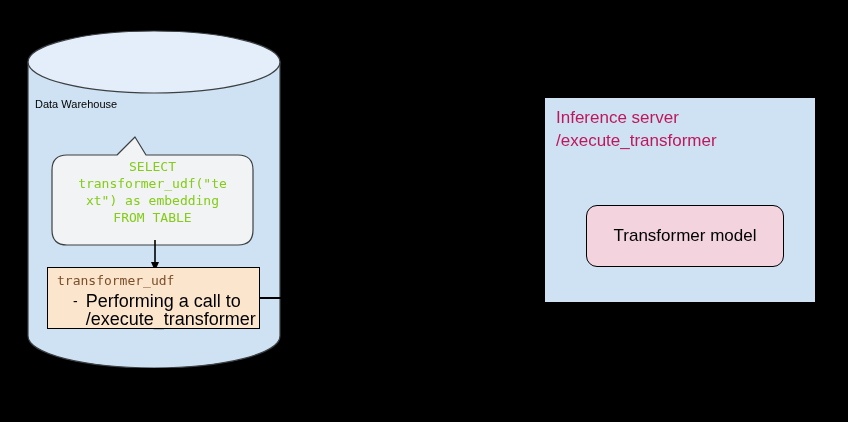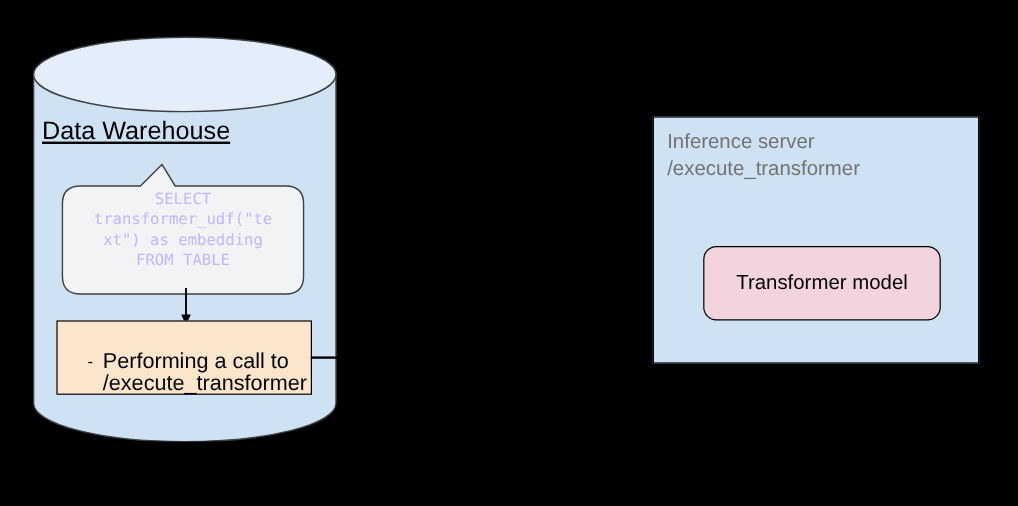--- a/index.html
+++ b/index.html
@@ -29,25 +29,24 @@
   }
   .cyl-svg {
     position: absolute;
     left: 0;
     top: 0;
   }
   .cyl-label {
     position: absolute;
     left: 8px;
     top: 68px;
-    font-size: 21px;
+    font-size: 11px;
     color: #000000;
     white-space: nowrap;
     letter-spacing: 0px;
-    text-decoration: underline;
   }
 
   
   .callout {
     position: absolute;
     left: 51px;
     top: 136px;
     width: 203px;
     height: 110px;
   }
@@ -58,21 +57,21 @@
   }
   .callout-text {
     position: absolute;
     left: 0;
     top: 22px;
     width: 203px;
     text-align: center;
     font-family: "DejaVu Sans Mono", "Liberation Mono", monospace;
     font-size: 13px;
     line-height: 17px;
-    color: #c4b5fd;
+    color: #84cc16;
     white-space: pre;
   }
 
   
   .arrow-down {
     position: absolute;
     left: 140px;
     top: 240px;
     width: 30px;
     height: 32px;
@@ -137,21 +136,21 @@
     background: #cfe2f3;
     border: 1px solid #000000;
     box-sizing: border-box;
   }
   .server-title {
     position: absolute;
     left: 11px;
     top: 8px;
     font-size: 17px;
     line-height: 23px;
-    color: #737373;
+    color: #be185d;
     white-space: pre-line;
   }
   .model-box {
     position: absolute;
     left: 41px;
     top: 88px;
     width: 198px;
     height: 62px;
     background: #f2d3de;
     border: 1px solid #000000;
@@ -193,20 +192,21 @@
 xt") as embedding
 FROM TABLE</div>
   </div>
 
   <svg class="arrow-down" width="30" height="32" viewBox="0 0 30 32">
     <line x1="15" y1="0" x2="15" y2="25" stroke="#000000" stroke-width="1.6"></line>
     <path d="M15,31 L11,22 L19,22 Z" fill="#000000"></path>
   </svg>
 
   <div class="udf-box">
+    <div class="udf-title">transformer_udf</div>
     <div class="udf-bullet">
       <span class="udf-dash">-</span>
       <span class="udf-bullet-text">Performing a call to /execute_transformer</span>
     </div>
   </div>
 
   <div class="connector"></div>
 
   <div class="server-box">
     <div class="server-title">Inference server

